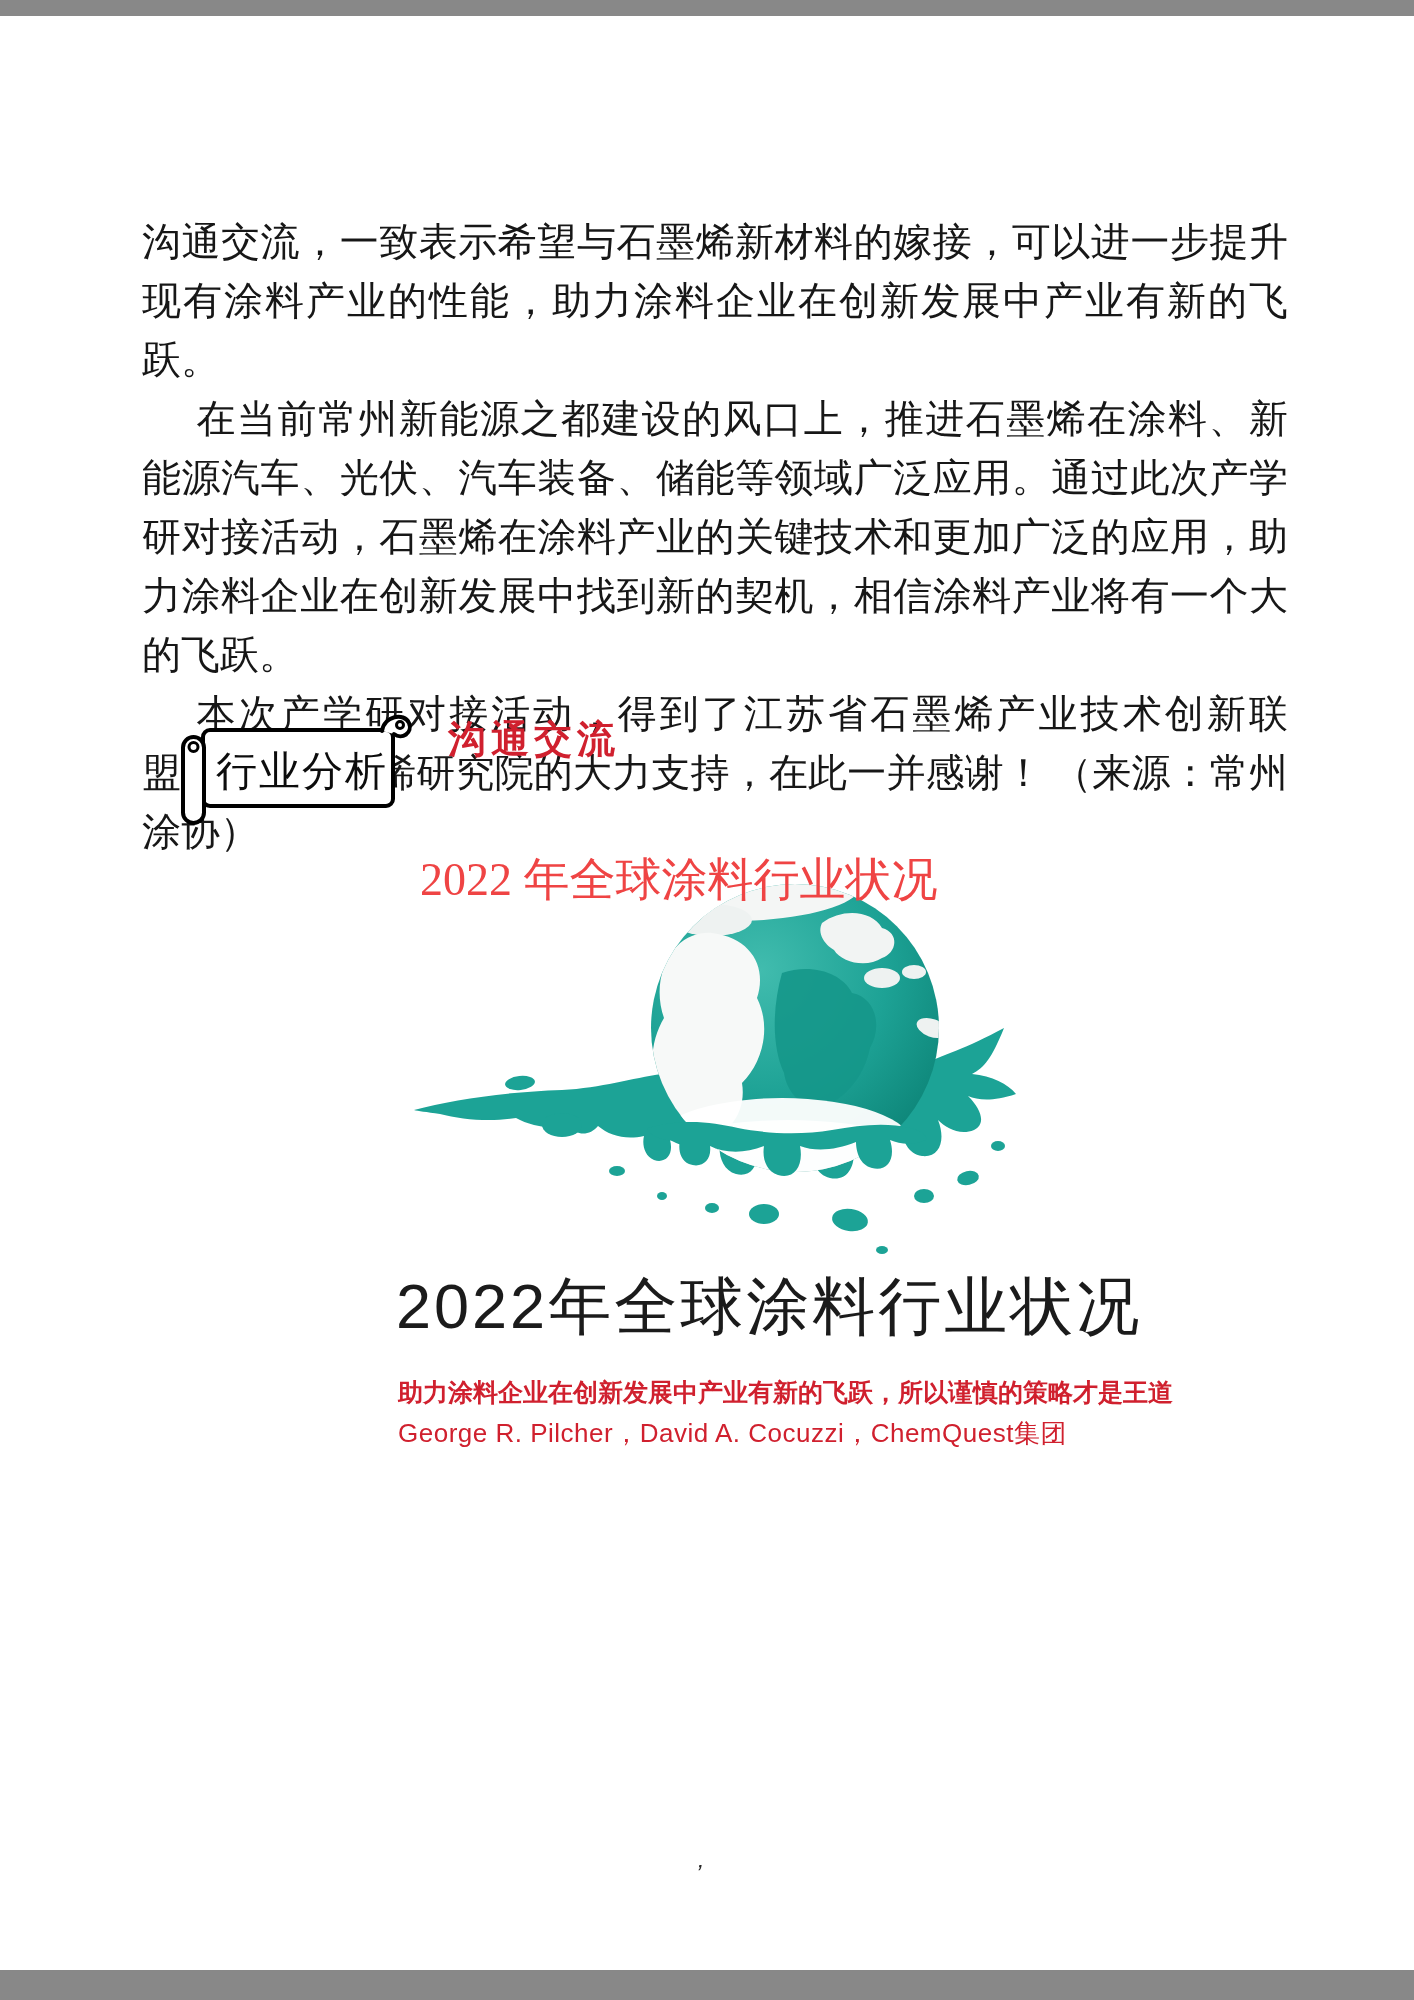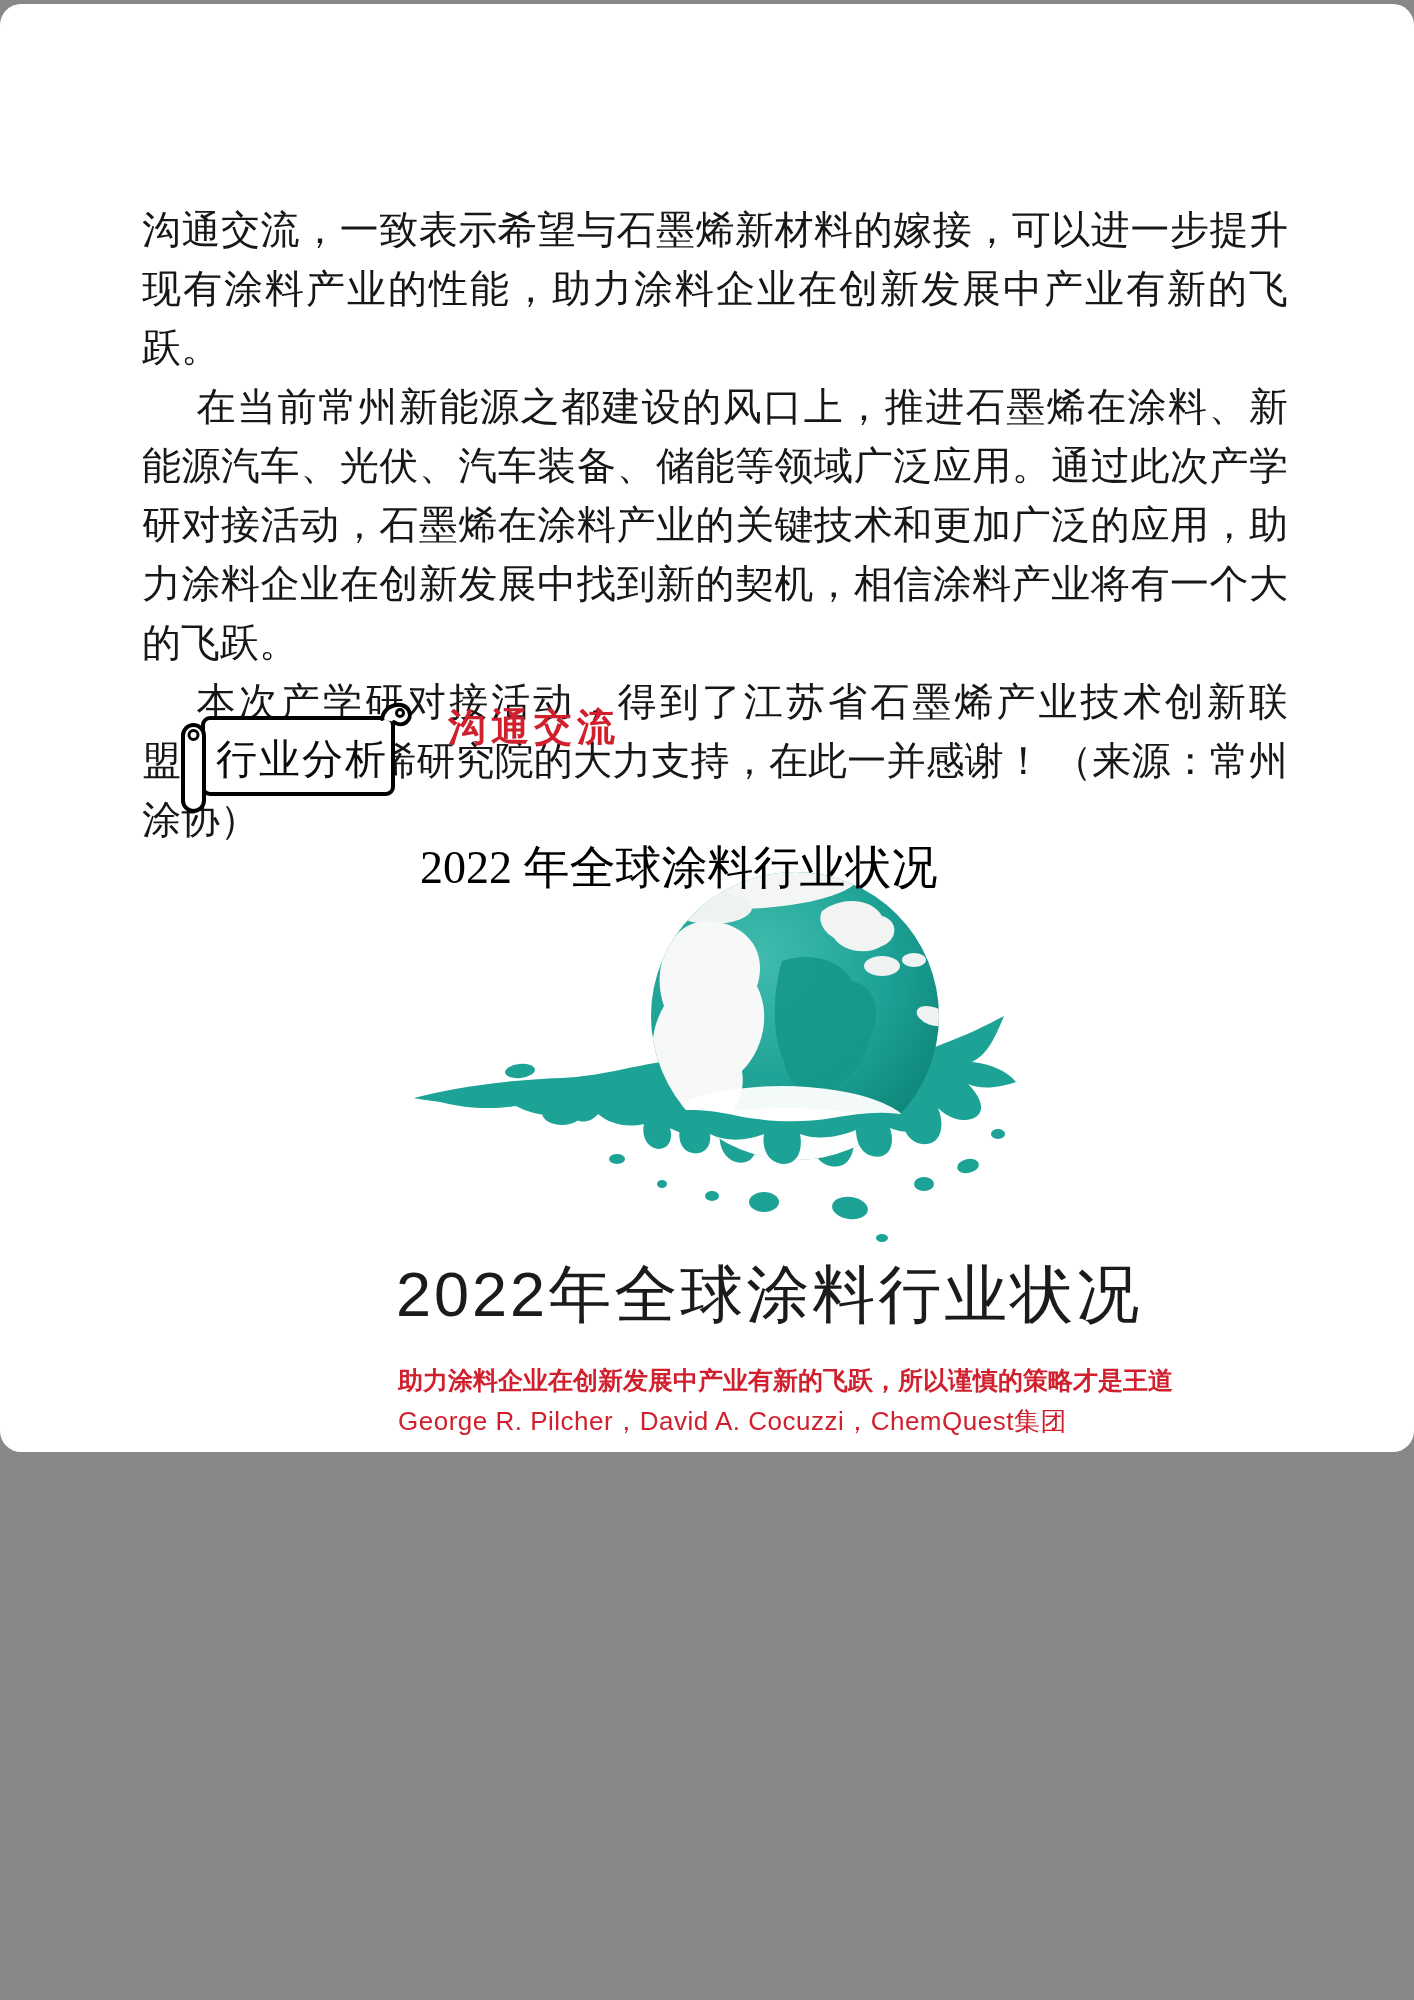--- a/index.html
+++ b/index.html
@@ -4,27 +4,26 @@
 <style>
   :root{
     --accent-red:#d0202e;
     --teal:#1ca396;
     --teal-dark:#0e8a7d;
     --text-dark:#1a1a1a;
   }
   html,body{margin:0;padding:0;background:#888;}
   .page{
     position:relative;
-    width:1414px;height:1448px;
-    margin:4px auto;
+    width:1414px;height:1954px;
+    margin:16px auto;
     background:#ffffff;
     overflow:hidden;
     font-family:"Liberation Sans","DejaVu Sans",sans-serif;
     color:var(--text-dark,#1a1a1a);
-    border-radius:21px;
   }
   
   .intro{
     position:absolute;left:142px;top:196px;width:1146px;
     font-family:"Liberation Serif","DejaVu Serif",serif;
     font-size:39px;line-height:59px;
     text-align:justify;color:#171717;
   }
   .intro p{margin:0;}
   .intro p.indent{text-indent:1.4em;}
@@ -40,21 +39,21 @@
   }
   .category-label{
     position:absolute;left:448px;top:698px;
     font-weight:800;font-size:38px;letter-spacing:5px;
     color:var(--accent-red,#d0202e);white-space:nowrap;
   }
   
   .pre-title{
     position:absolute;left:420px;top:833px;margin:0;
     font-family:"Liberation Serif","DejaVu Serif",serif;
-    font-weight:400;font-size:46px;color:#000000;white-space:nowrap;
+    font-weight:400;font-size:46px;color:#ef4444;white-space:nowrap;
     z-index:3;
   }
   
   .hero{position:absolute;left:412px;top:862px;width:606px;height:390px;z-index:1;}
   .teal-fill{fill:var(--teal,#1ca396);}
   
   .headline{
     position:absolute;left:396px;top:1248px;margin:0;
     font-weight:400;font-size:63px;letter-spacing:3px;color:#1b1b1b;
     white-space:nowrap;

